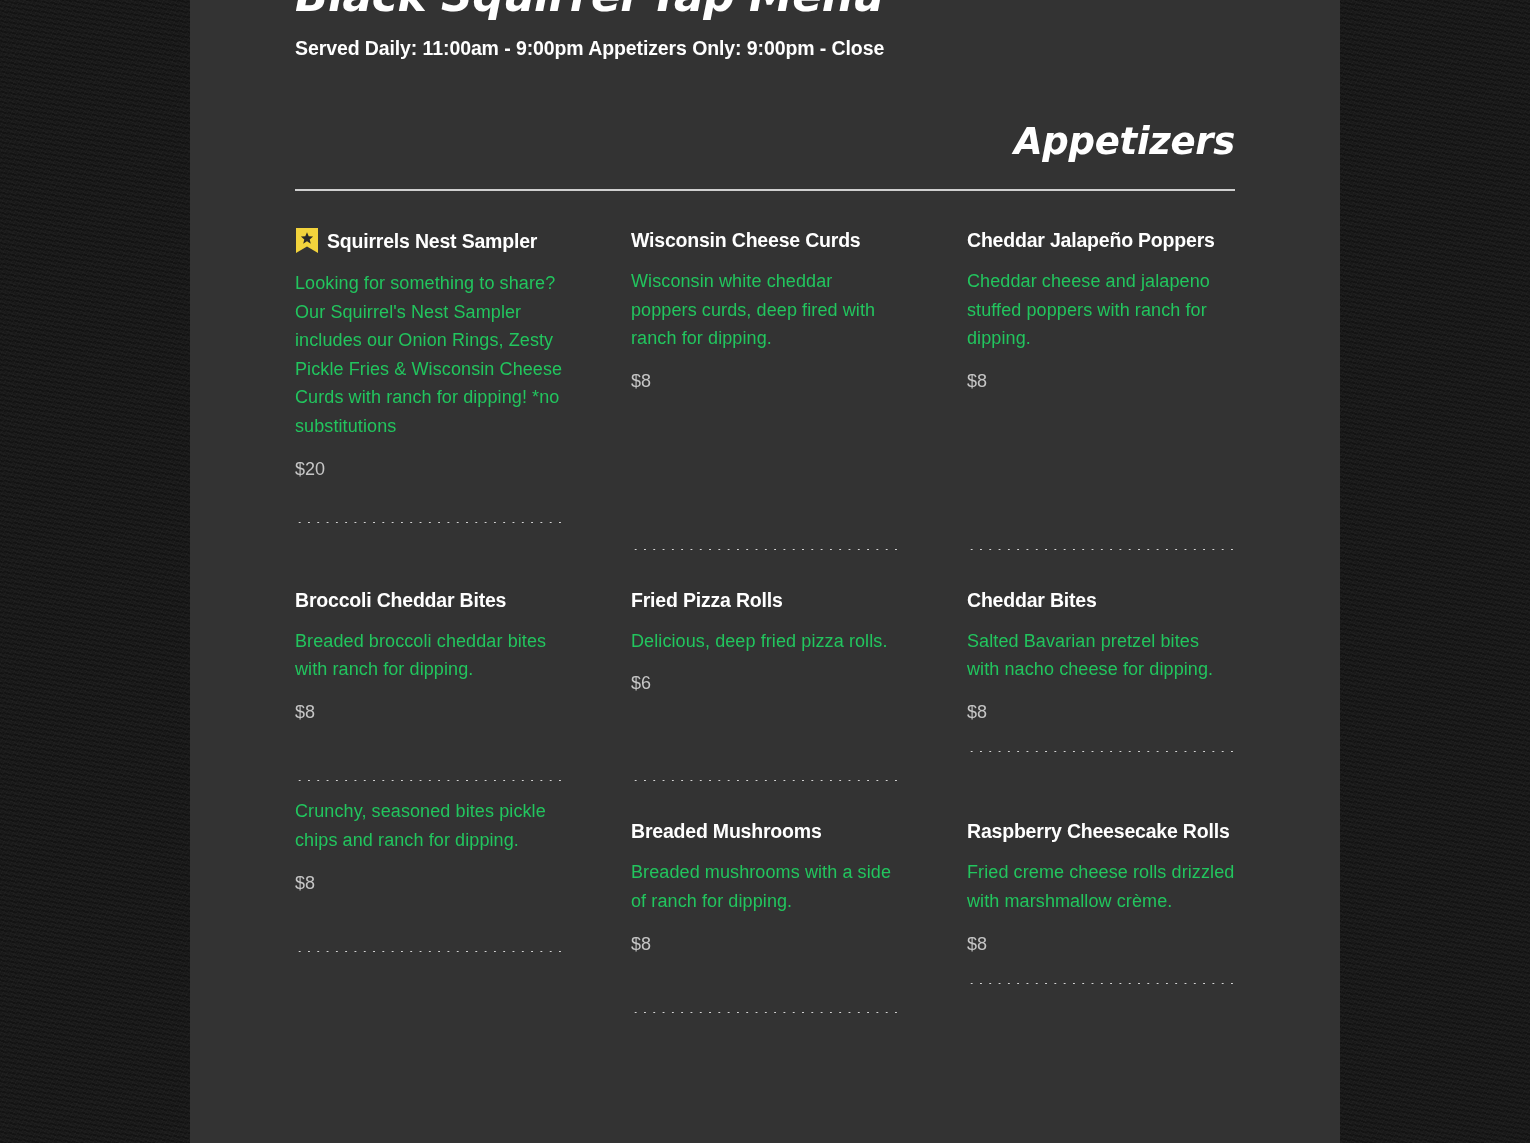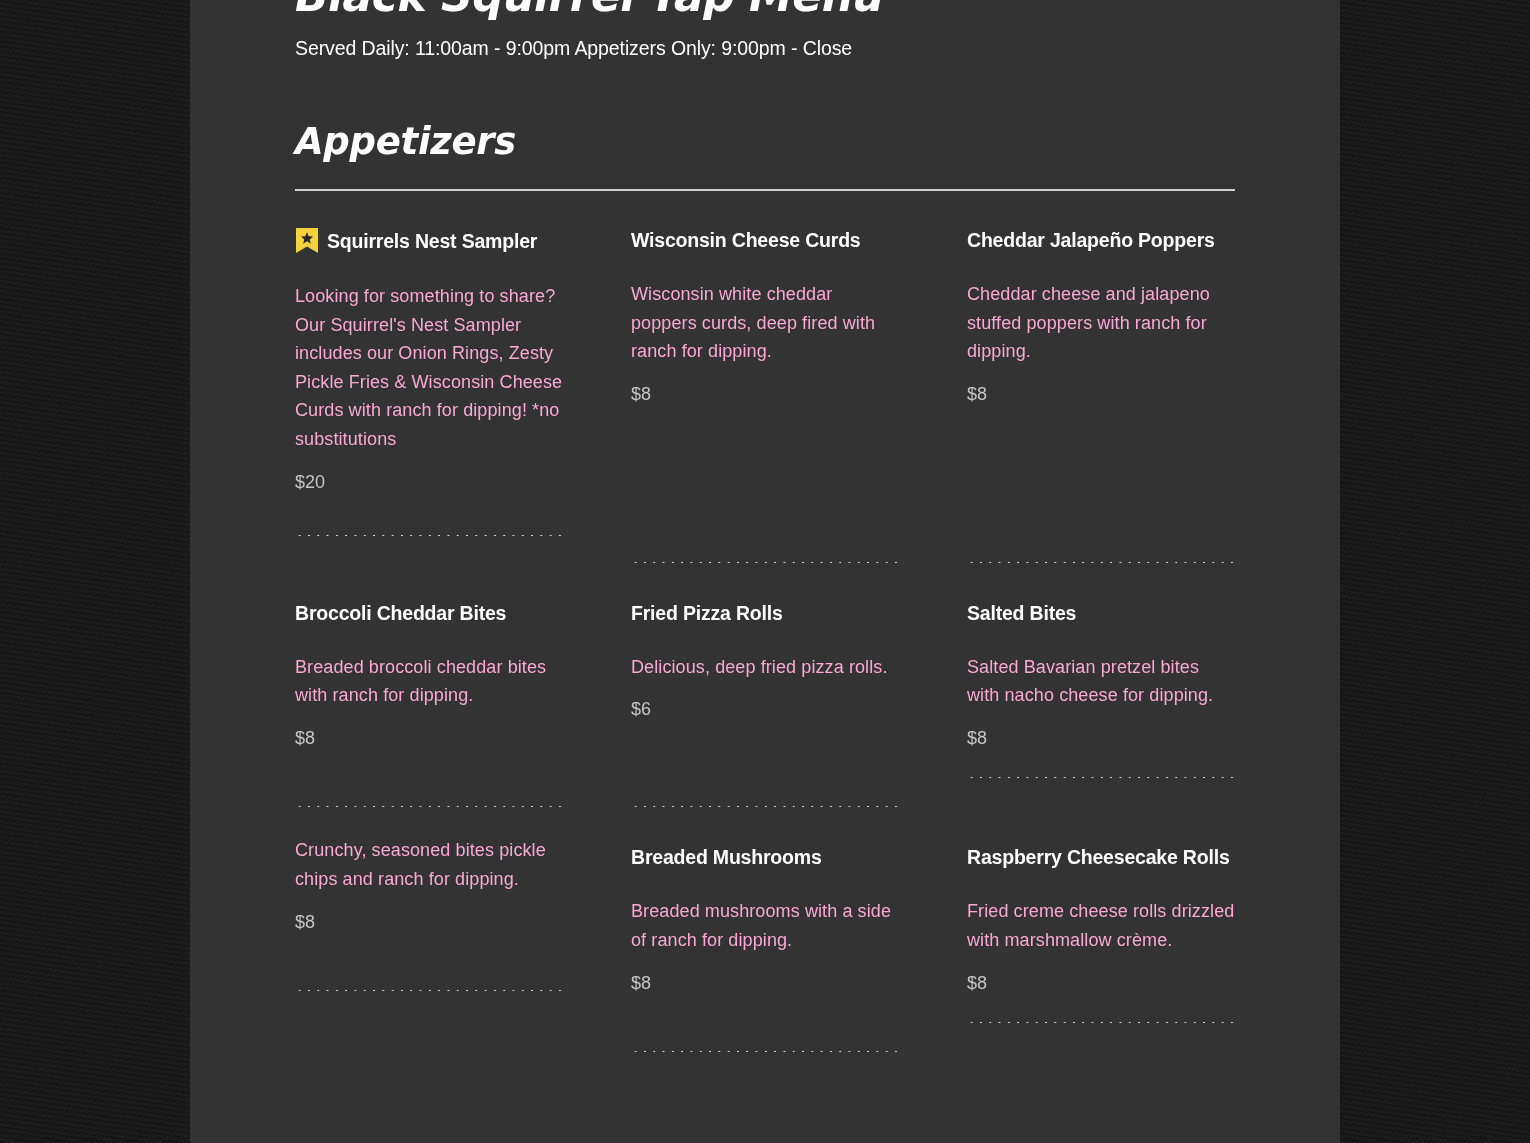--- a/index.html
+++ b/index.html
@@ -52,29 +52,29 @@
     font-size: 44px;
     line-height: 44px;
     color: #ffffff;
     letter-spacing: -0.5px;
     margin-top: -26px;
     white-space: nowrap;
   }
 
   .served-line {
     font-size: 19.5px;
-    font-weight: normal;
+    font-weight: bold;
     color: #ffffff;
     letter-spacing: -0.1px;
     margin-top: 19px;
   }
 
   
   .section-head {
-    text-align: left;
+    text-align: right;
     margin-top: 62px;
   }
   .section-head-text {
     display: inline-block;
     font-family: "DejaVu Sans", sans-serif;
     font-weight: bold;
     font-style: italic;
     font-size: 37px;
     line-height: 40px;
     color: #ffffff;
@@ -106,22 +106,22 @@
     font-size: 19.5px;
     font-weight: bold;
     color: #ffffff;
     line-height: 24px;
     letter-spacing: -0.2px;
   }
 
   .item-desc {
     font-size: 18px;
     line-height: 28.6px;
-    color: #f9a8d4;
-    margin-top: 28px;
+    color: #22c55e;
+    margin-top: 15px;
     letter-spacing: 0.1px;
   }
 
   .item-price {
     font-size: 18px;
     line-height: 22px;
     color: #c6c6c6;
     margin-top: 17px;
   }
 
@@ -206,21 +206,21 @@
         <div class="item-head">
           <span class="item-name">Fried Pizza Rolls</span>
         </div>
         <div class="item-desc">Delicious, deep fried pizza rolls.</div>
         <div class="item-price">$6</div>
         <div class="dotted-divider" style="margin-top:85px"></div>
       </div>
 
       <div class="cell-col">
         <div class="item-head">
-          <span class="item-name">Salted Bites</span>
+          <span class="item-name">Cheddar Bites</span>
         </div>
         <div class="item-desc">Salted Bavarian pretzel bites with nacho cheese for dipping.</div>
         <div class="item-price">$8</div>
         <div class="dotted-divider" style="margin-top:27px"></div>
       </div>
 
     </div>
 
     <div class="row-wrap row-3">
 

